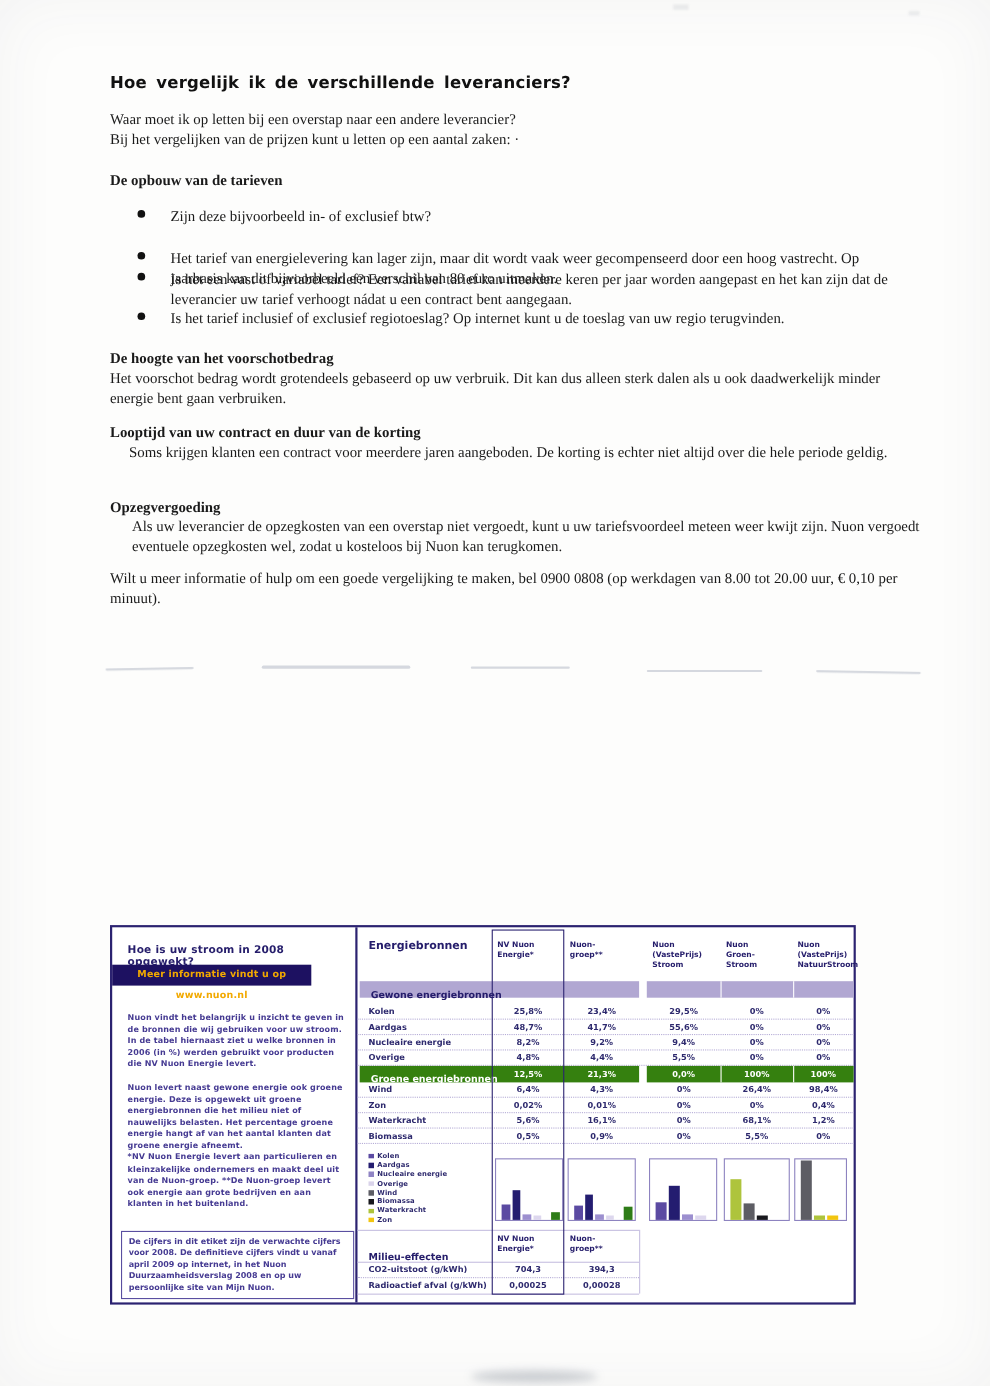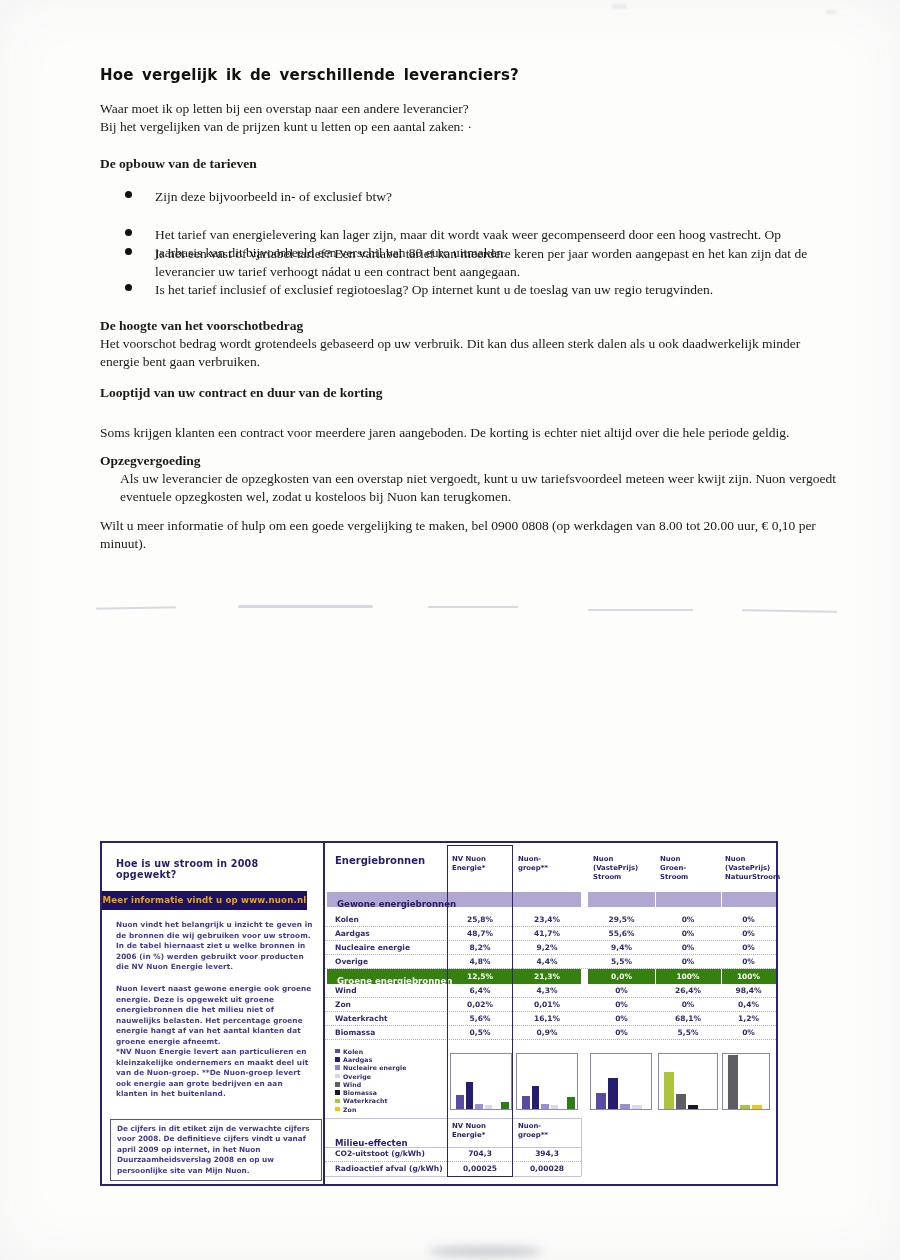--- a/index.html
+++ b/index.html
@@ -18,21 +18,21 @@
   .bullet-item{position:absolute;left:0;width:724px;font-size:13.5px;line-height:17.5px;}
   .bullet-dot{position:absolute;left:25px;top:3px;width:7px;height:7px;border-radius:50%;background:#111;}
   .bullet-text{display:block;margin-left:55px;width:668px;}
   
   .etiket{position:absolute;left:100px;top:841px;width:678px;height:345px;background:#fff;
           border:2px solid #2b2270;box-sizing:border-box;
           font-family:"DejaVu Sans",sans-serif;color:#2e2a6e;padding-left:28px;}
   .ek-left{position:absolute;left:0;top:0;width:223px;height:341px;border-right:2px solid #2b2270;box-sizing:border-box;}
   .ek-title{position:absolute;left:14px;top:15px;width:196px;font-size:9.6px;font-weight:bold;
             letter-spacing:.2px;color:#251d6b;}
-  .ek-banner{position:absolute;left:0;top:48px;width:205px;height:19px;background:#1d1161;
+  .ek-banner{position:absolute;left:0;top:34px;width:181px;height:19px;background:#1d1161;
              color:#f2a900;font-size:8.6px;font-weight:bold;line-height:19px;text-align:center;letter-spacing:.2px;}
   .ek-para{position:absolute;left:14px;width:197px;font-size:7.3px;font-weight:bold;
            line-height:10.6px;color:#453a92;letter-spacing:.1px;}
   .ek-note{position:absolute;left:8px;top:276px;width:198px;border:1.5px solid #5a4fa0;
            padding:4px 6px;font-size:7.3px;font-weight:bold;line-height:10.4px;color:#453a92;}
   
   .ek-right{position:absolute;left:223px;top:0;width:451px;height:341px;}
   .ek-table-title{position:absolute;left:10px;top:12px;font-size:10px;font-weight:bold;color:#251d6b;}
   .col-head{position:absolute;top:12px;font-size:6.9px;font-weight:bold;line-height:9px;
             color:#251d6b;white-space:pre-line;}
@@ -102,21 +102,21 @@
     </div>
     <div class="bullet-item" style="top:281px;">
       <span class="bullet-dot"></span>
       <span class="bullet-text">Is het tarief inclusief of exclusief regiotoeslag? Op internet kunt u de toeslag van uw regio terugvinden.</span>
     </div>
 
     <div class="doc-block doc-head" style="top:317px;">De hoogte van het voorschotbedrag</div>
     <div class="doc-block" style="top:335px;">Het voorschot bedrag wordt grotendeels gebaseerd op uw verbruik. Dit kan dus alleen sterk dalen als u ook daadwerkelijk minder energie bent gaan verbruiken.</div>
 
     <div class="doc-block doc-head" style="top:384px;">Looptijd van uw contract en duur van de korting</div>
-    <div class="doc-block" style="top:424px;">Soms krijgen klanten een contract voor meerdere jaren aangeboden. De korting is echter niet altijd over die hele periode geldig.</div>
+    <div class="doc-block" style="top:402px;text-align:center;">Soms krijgen klanten een contract voor meerdere jaren aangeboden. De korting is echter niet altijd over die hele periode geldig.</div>
 
     <div class="doc-block doc-head" style="top:452px;">Opzegvergoeding</div>
     <div class="doc-block" style="top:470px;margin-left:20px;">Als uw leverancier de opzegkosten van een overstap niet vergoedt, kunt u uw tariefsvoordeel meteen weer kwijt zijn. Nuon vergoedt eventuele opzegkosten wel, zodat u kosteloos bij Nuon kan terugkomen.</div>
 
     <div class="doc-block" style="top:517px;">Wilt u meer informatie of hulp om een goede vergelijking te maken, bel 0900 0808 (op werkdagen van 8.00 tot 20.00 uur, € 0,10 per minuut).</div>
   </div>
 
   <div>
     <span class="scan-dash" style="left:96px;top:607px;width:80px;transform:rotate(-1deg);"></span>
     <span class="scan-dash" style="left:238px;top:605px;width:135px;height:3px;"></span>

